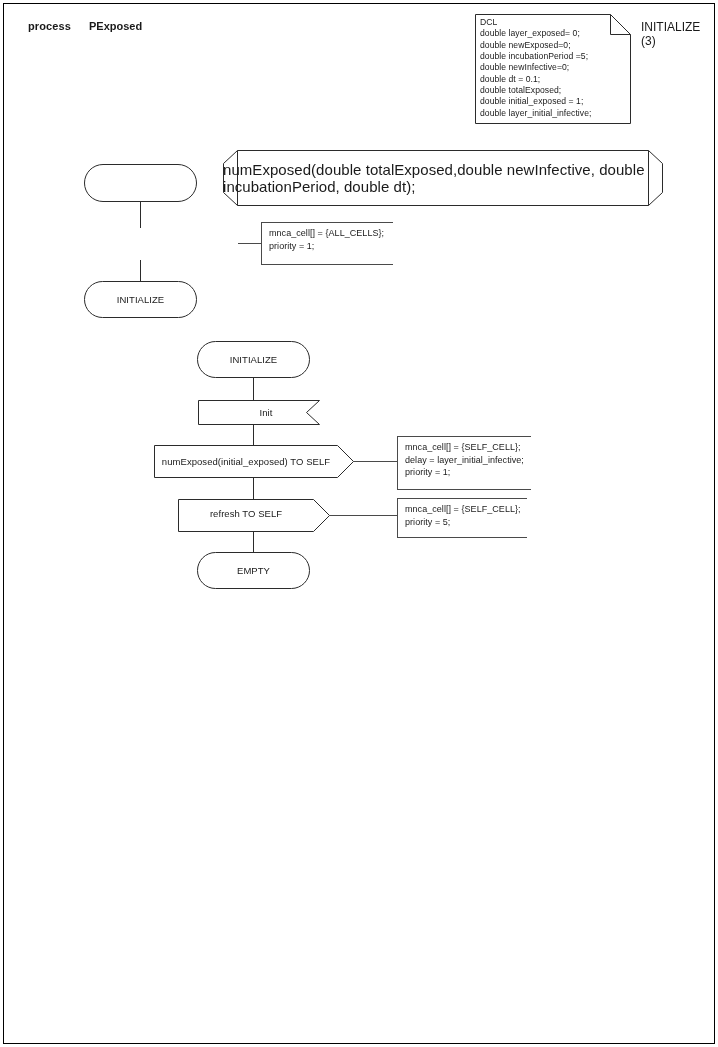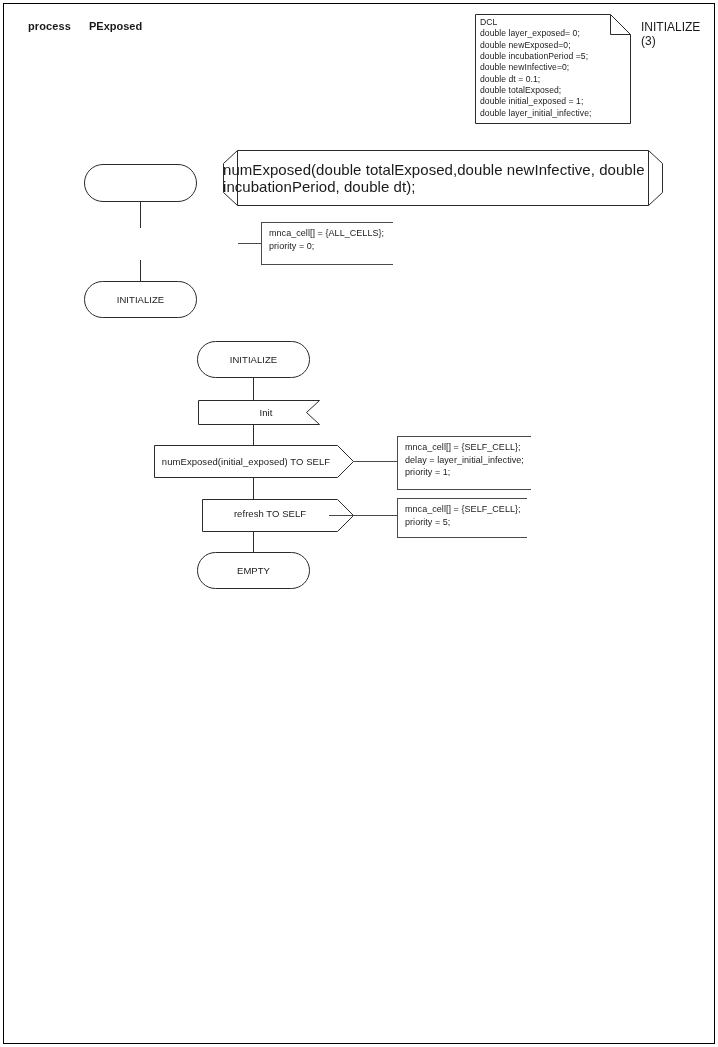--- a/index.html
+++ b/index.html
@@ -138,21 +138,21 @@
     <div class="lbl"></div>
   </div>
 
   <div class="vline" style="left:136px; top:198px; height:26px;"></div>
 
 
   <div class="hline" style="left:234px; top:239px; width:24px;"></div>
 
   <div class="comment" style="left:257px; top:218px; width:132px; height:43px;">
     <div class="ctext">mnca_cell[] = {ALL_CELLS};
-priority = 0;</div>
+priority = 1;</div>
   </div>
 
   <div class="vline" style="left:136px; top:256px; height:22px;"></div>
 
   <div class="shape" style="left:80px; top:277px; width:113px; height:37px;">
     <svg width="113" height="37" viewBox="0 0 113 37">
       <rect x="0.5" y="0.5" width="112" height="36" rx="18" ry="18" fill="#ffffff" stroke="#2b2b2b" stroke-width="1"></rect>
     </svg>
     <div class="lbl">INITIALIZE</div>
   </div>
@@ -185,21 +185,21 @@
   <div class="hline" style="left:349px; top:457px; width:45px;"></div>
 
   <div class="comment" style="left:393px; top:432px; width:134px; height:54px;">
     <div class="ctext">mnca_cell[] = {SELF_CELL};
 delay = layer_initial_infective;
 priority = 1;</div>
   </div>
 
   <div class="vline" style="left:249px; top:474px; height:22px;"></div>
 
-  <div class="shape" style="left:174px; top:495px; width:152px; height:28px;margin-left:24px;">
+  <div class="shape" style="left:174px; top:495px; width:152px; height:28px;">
     <svg width="152" height="33" viewBox="0 0 152 33">
       <path d="M0.5,0.5 L135.5,0.5 L151.5,16.5 L135.5,32.5 L0.5,32.5 Z" fill="#ffffff" stroke="#2b2b2b" stroke-width="1"></path>
     </svg>
     <div class="lbl" style="padding-right:16px;">refresh TO SELF</div>
   </div>
 
   <div class="hline" style="left:325px; top:511px; width:69px;"></div>
 
   <div class="comment" style="left:393px; top:494px; width:130px; height:40px;">
     <div class="ctext">mnca_cell[] = {SELF_CELL};

